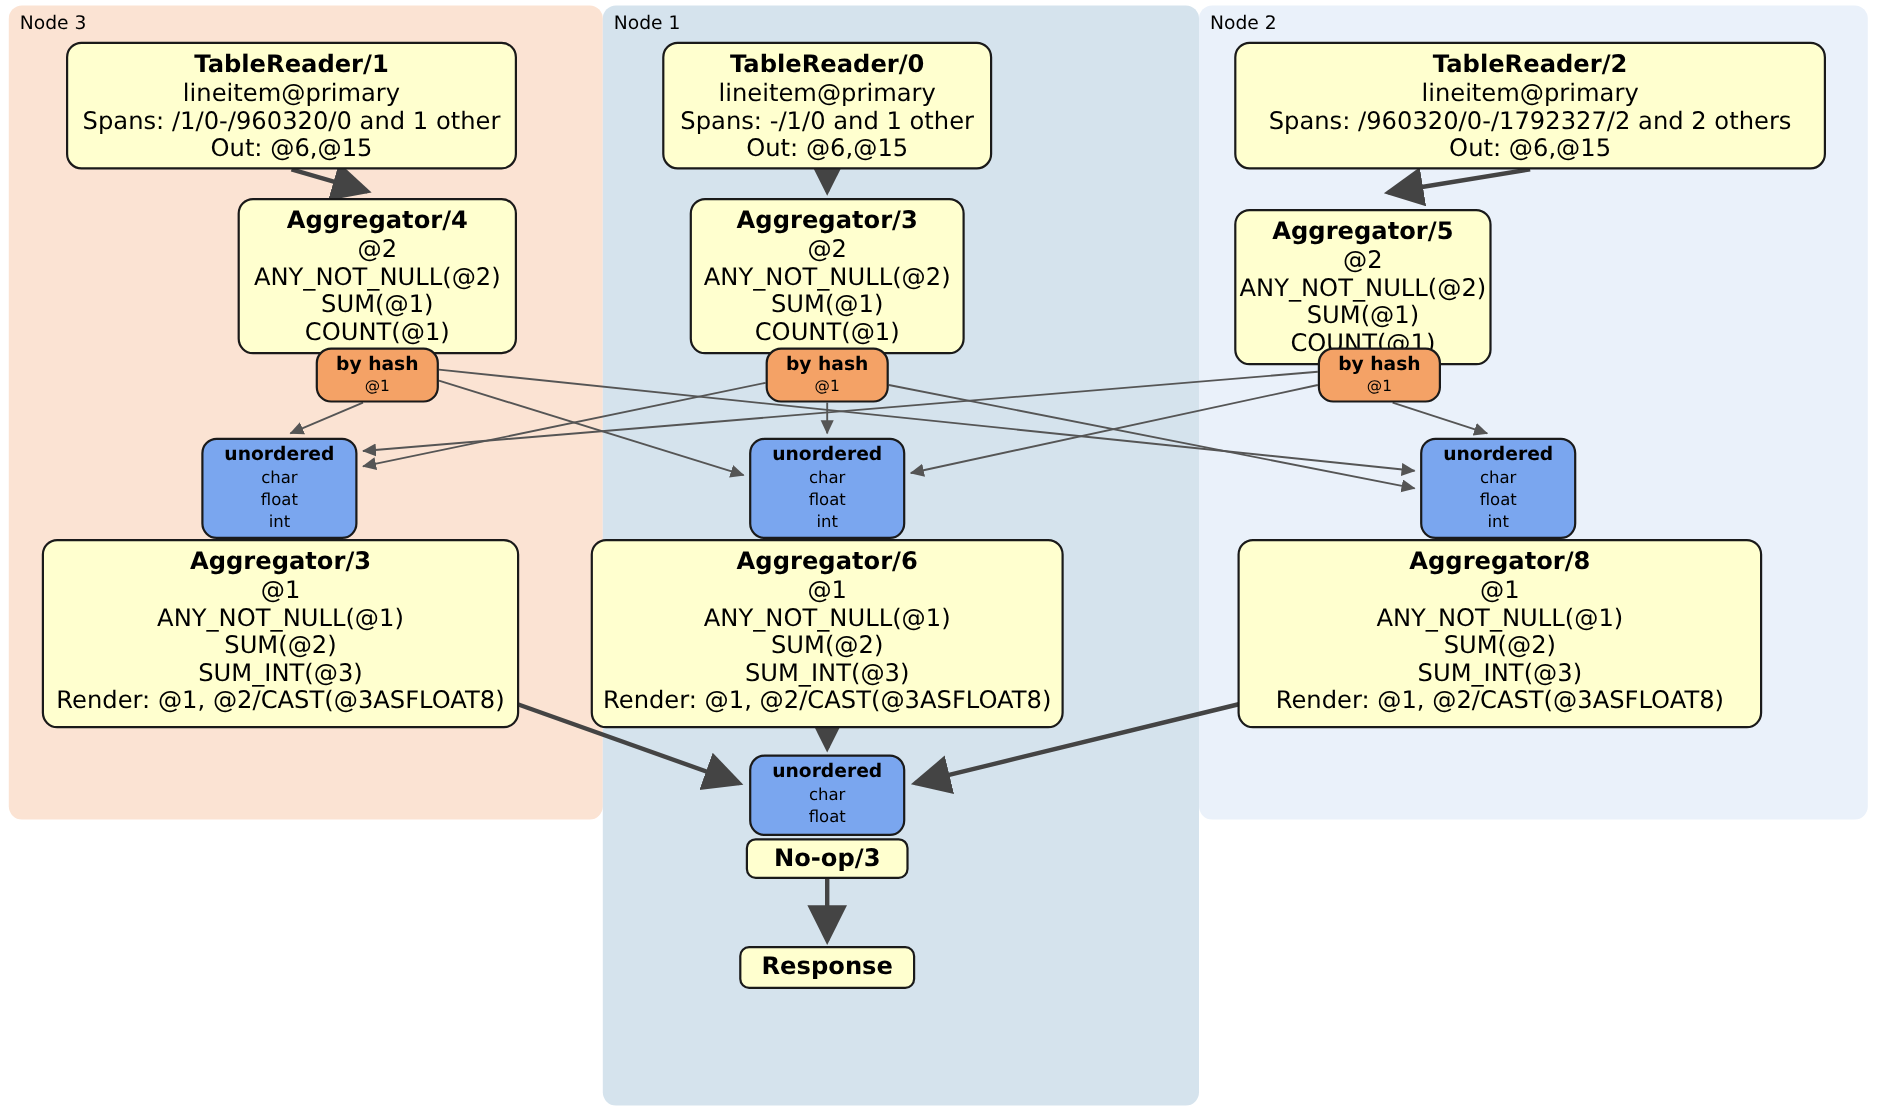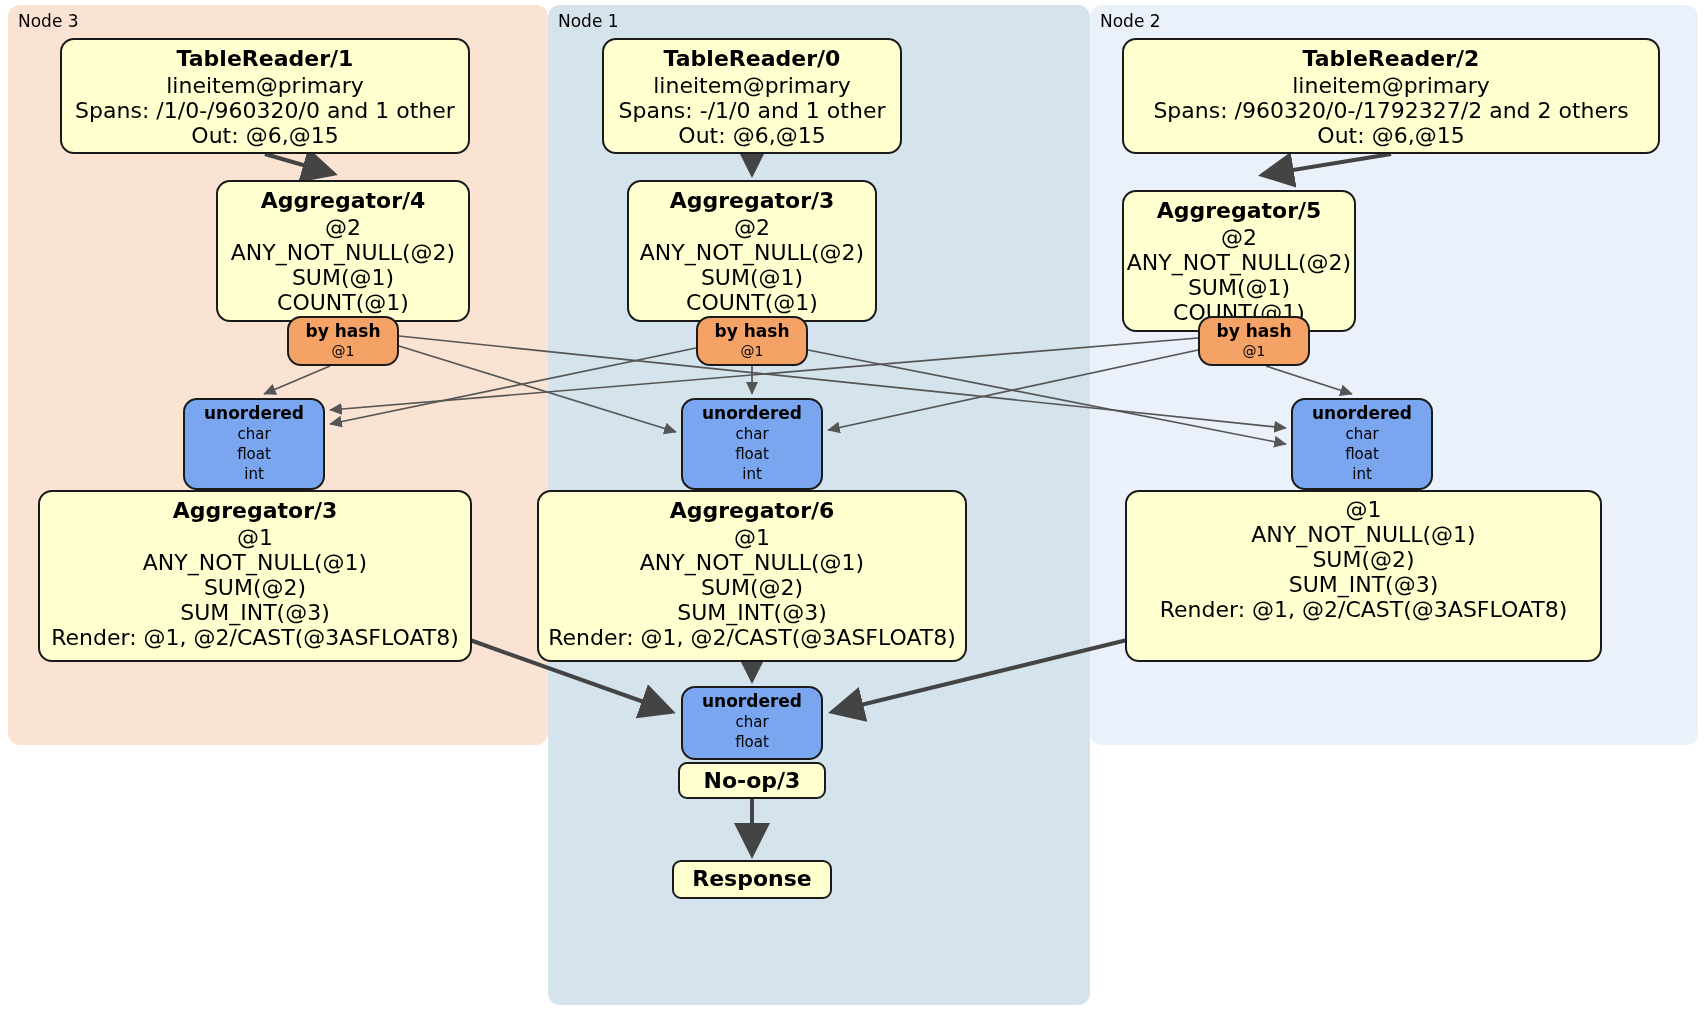--- a/index.html
+++ b/index.html
@@ -172,20 +172,21 @@
     <div class="t">by hash</div>
     <div class="l">@1</div>
   </div>
   <div class="chip sync" style="left:1291px;top:398px;width:142px;height:92px;">
     <div class="t">unordered</div>
     <div class="l">char</div>
     <div class="l">float</div>
     <div class="l">int</div>
   </div>
   <div class="pbox" style="left:1125px;top:490px;width:477px;height:172px;">
+    <div class="t">Aggregator/8</div>
     <div class="l">@1</div>
     <div class="l">ANY_NOT_NULL(@1)</div>
     <div class="l">SUM(@2)</div>
     <div class="l">SUM_INT(@3)</div>
     <div class="l">Render: @1, @2/CAST(@3ASFLOAT8)</div>
   </div>
 
   <div class="chip sync" style="left:681px;top:686px;width:142px;height:74px;">
     <div class="t">unordered</div>
     <div class="l">char</div>

